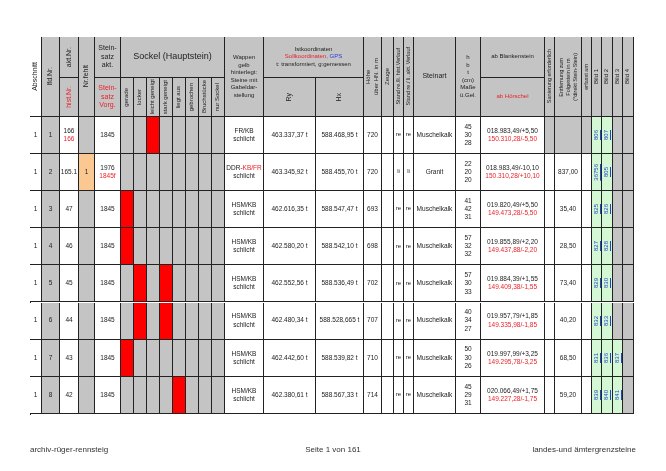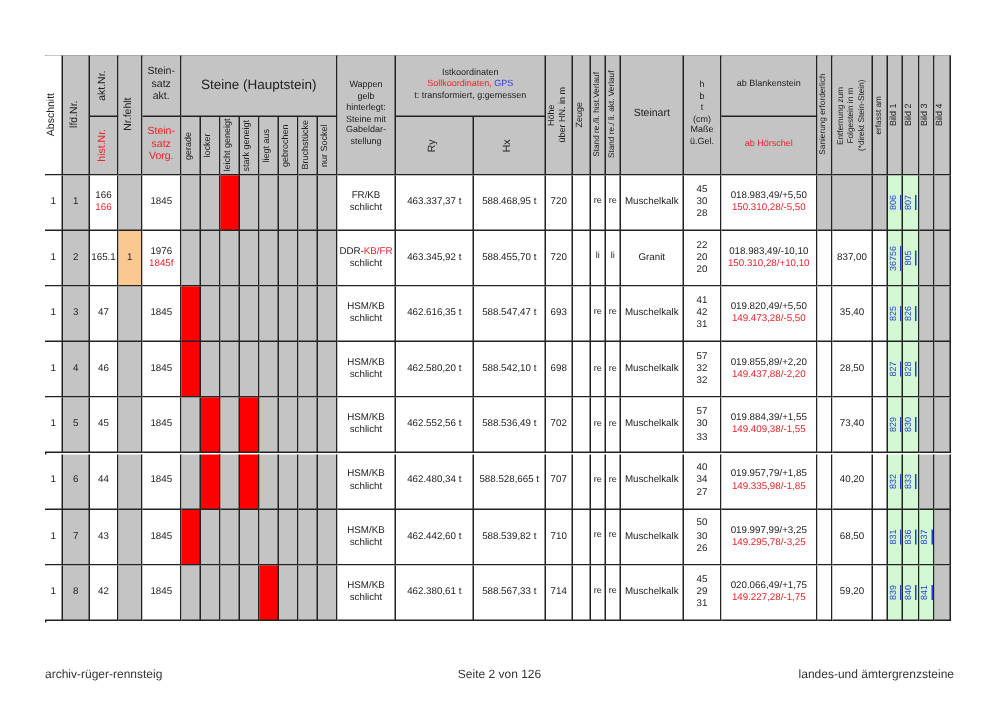--- a/index.html
+++ b/index.html
@@ -43,21 +43,21 @@
       <span style="white-space: pre-line;">Stein-
 satz
 akt.</span>
     </div>
     <div class="cell g hdr" style="left: 65px; top: 41px; width: 26px; height: 39px;">
       <span class="red" style="white-space: pre-line;">Stein-
 satz
 Vorg.</span>
     </div>
     <div class="cell g" style="left: 91px; top: 0px; width: 104px; height: 41px; font-size: 9px;">
-      <span>Steine (Hauptstein)</span>
+      <span>Sockel (Hauptstein)</span>
     </div>
     <div class="cell g hdr" style="left: 91px; top: 41px; width: 13px; height: 39px; font-size: 6px;">
       <span class="vert">gerade</span>
     </div>
     <div class="cell g hdr" style="left: 104px; top: 41px; width: 13px; height: 39px; font-size: 6px;">
       <span class="vert">locker</span>
     </div>
     <div class="cell g hdr" style="left: 117px; top: 41px; width: 13px; height: 39px; font-size: 6px;">
       <span class="vert">leicht geneigt</span>
     </div>
@@ -678,14 +678,14 @@
     <div class="cell lg" style="left: 572px; top: 339.7px; width: 11px; height: 37.1px;">
       <span class="link">840</span>
     </div>
     <div class="cell lg" style="left: 583px; top: 339.7px; width: 10px; height: 37.1px;">
       <span class="link">841</span>
     </div>
     <div class="cell g" style="left: 593px; top: 339.7px; width: 11px; height: 37.1px;"></div>
   </div>
 
 <div class="footer" style="left:30px">archiv-rüger-rennsteig</div>
-<div class="footer" style="left:0;width:666px;text-align:center">Seite 2 von 126</div>
+<div class="footer" style="left:0;width:666px;text-align:center">Seite 1 von 161</div>
 <div class="footer" style="right:30px">landes-und ämtergrenzsteine</div>
 
 </body></html>

